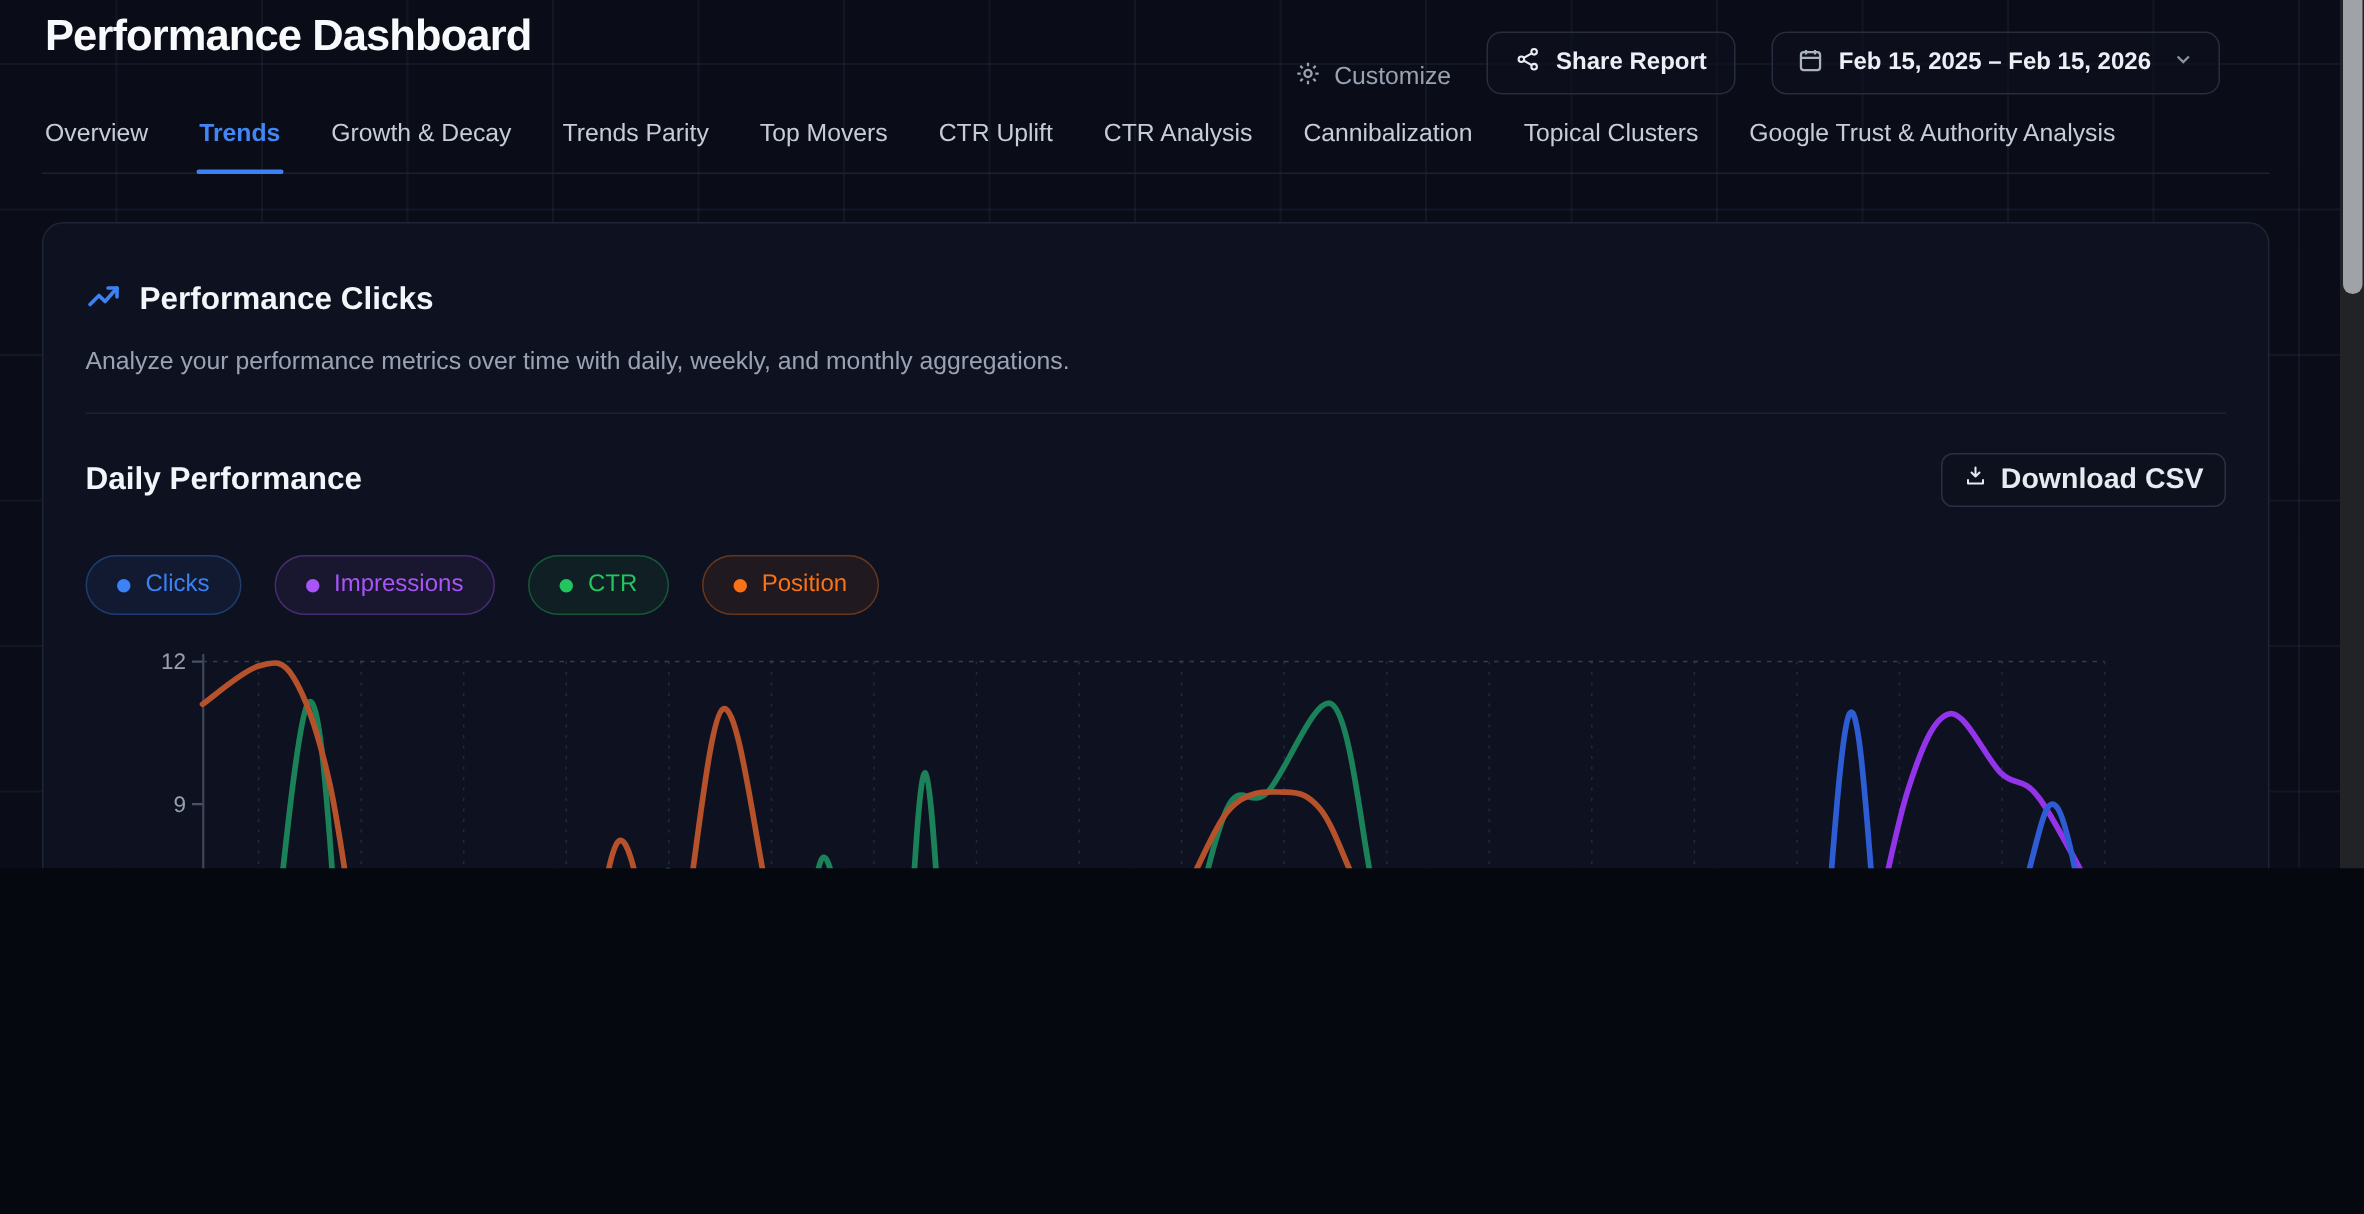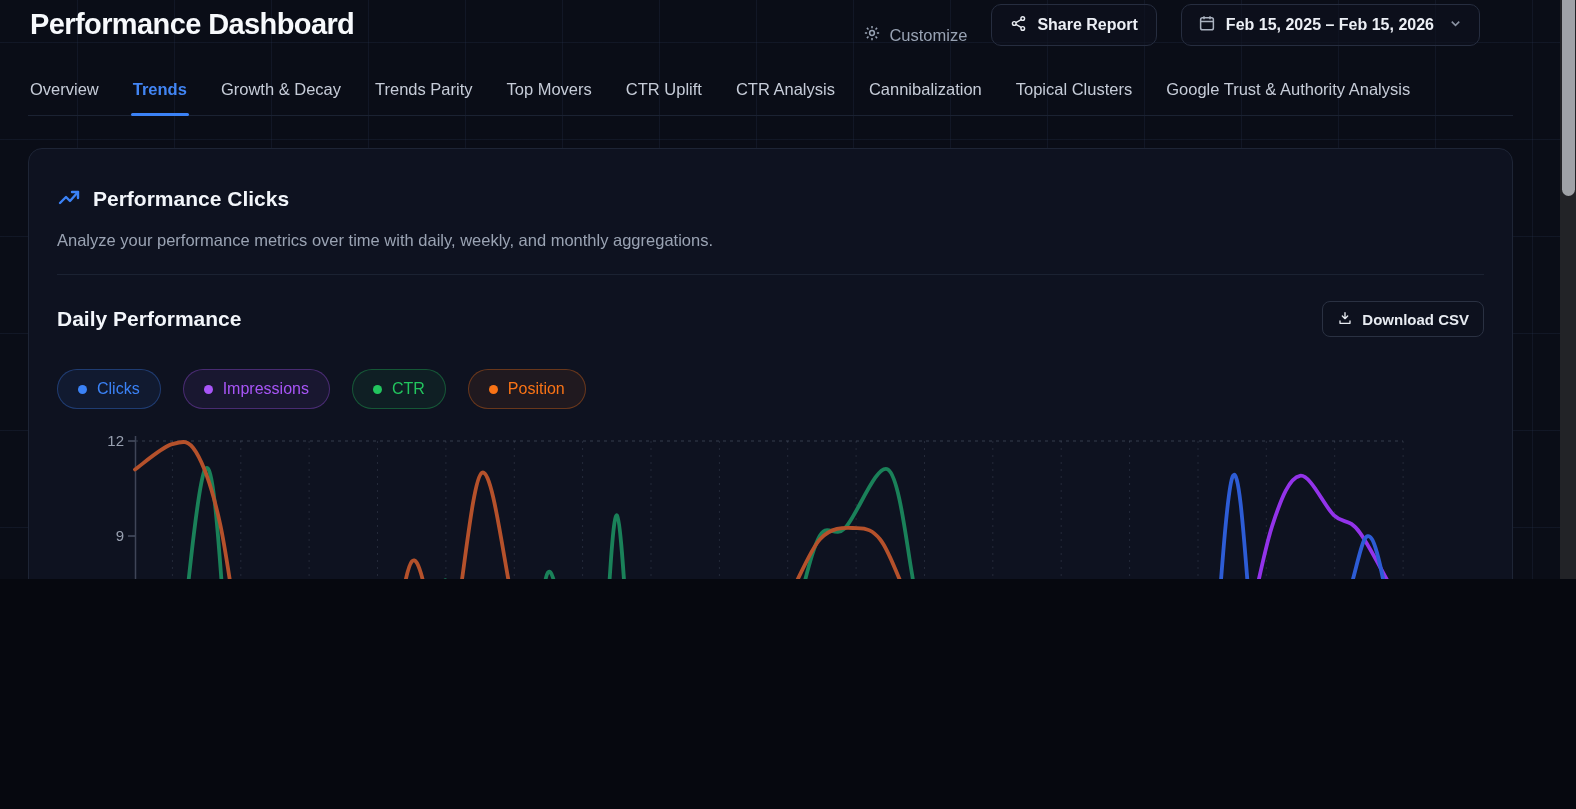--- a/index.html
+++ b/index.html
@@ -17,21 +17,21 @@
   }
 
   
   .topbar { position:absolute; left:0; top:0; width:1560px; height:56px; display:flex; align-items:center; }
   .page-title { position:absolute; left:30px; top:8px; font-size:29px; font-weight:bold; letter-spacing:-0.6px; color:#f7f9fc; }
   .topbar-right { position:absolute; right:80px; top:4px; display:flex; align-items:flex-end; gap:24px; }
   .customize { display:flex; align-items:center; gap:8px; color:#98a2b3; font-size:16.5px; cursor:pointer; }
   .btn { display:flex; align-items:center; gap:10px; height:42px; padding:0 18px;
          border:1px solid #262d3f; border-radius:10px; background:rgba(13,17,30,0.6);
          color:#eceff5; font-size:16px; font-weight:bold; cursor:pointer; }
-  .date-btn { padding:0 16px; }
+  .date-btn { padding:0 16px;margin-top:17px; }
   .chev { margin-left:4px; }
 
   
   .tabs { position:absolute; left:28px; top:70px; width:1485px; display:flex; gap:30px;
           border-bottom:1px solid #1b2232; }
   .tab { background:none; border:none; font-family:inherit; color:#c6ccd8; font-size:16.5px;
          padding:10px 2px 16px 2px; cursor:pointer; white-space:nowrap; position:relative; }
   .tab.active { color:#4285f4; font-weight:bold; }
   .tab.active::after { content:""; position:absolute; left:0; right:0; bottom:-1px; height:3px;
          background:#3b82f6; border-radius:2px; }
@@ -42,21 +42,21 @@
   .card-head { padding:36px 28px 0 28px; }
   .card-title-row { display:flex; align-items:center; gap:12px; }
   .card-title { font-size:21px; font-weight:bold; color:#f2f5fa; }
   .card-sub { margin-top:18px; font-size:16.5px; color:#9aa3b3; }
   .card-divider { margin-top:24px; border-top:1px solid #1b2232; }
 
   .section-head { display:flex; align-items:center; justify-content:space-between; padding:26px 28px 0 28px; }
   .section-title { font-size:21px; font-weight:bold; color:#f2f5fa; }
   .dl-btn { display:flex; align-items:center; gap:9px; height:36px; padding:0 14px;
             border:1px solid #2a3142; border-radius:8px; background:rgba(13,17,30,0.6);
-            color:#e7ebf1; font-size:15px; font-weight:bold; cursor:pointer; }
+            color:#e7ebf1; font-size:19px; font-weight:bold; cursor:pointer; }
 
   .legend { display:flex; gap:22px; padding:32px 28px 0 28px; }
   .pill { display:flex; align-items:center; gap:10px; height:40px; padding:0 20px;
           border-radius:20px; border:1px solid; font-size:16px; cursor:pointer; background:transparent; font-family:inherit; }
   .pill .dot { width:9px; height:9px; border-radius:50%; }
 
   .chart-wrap { position:absolute; left:0; top:431px; width:1513px; height:364px; }
   .chart-wrap svg { display:block; }
 
   

